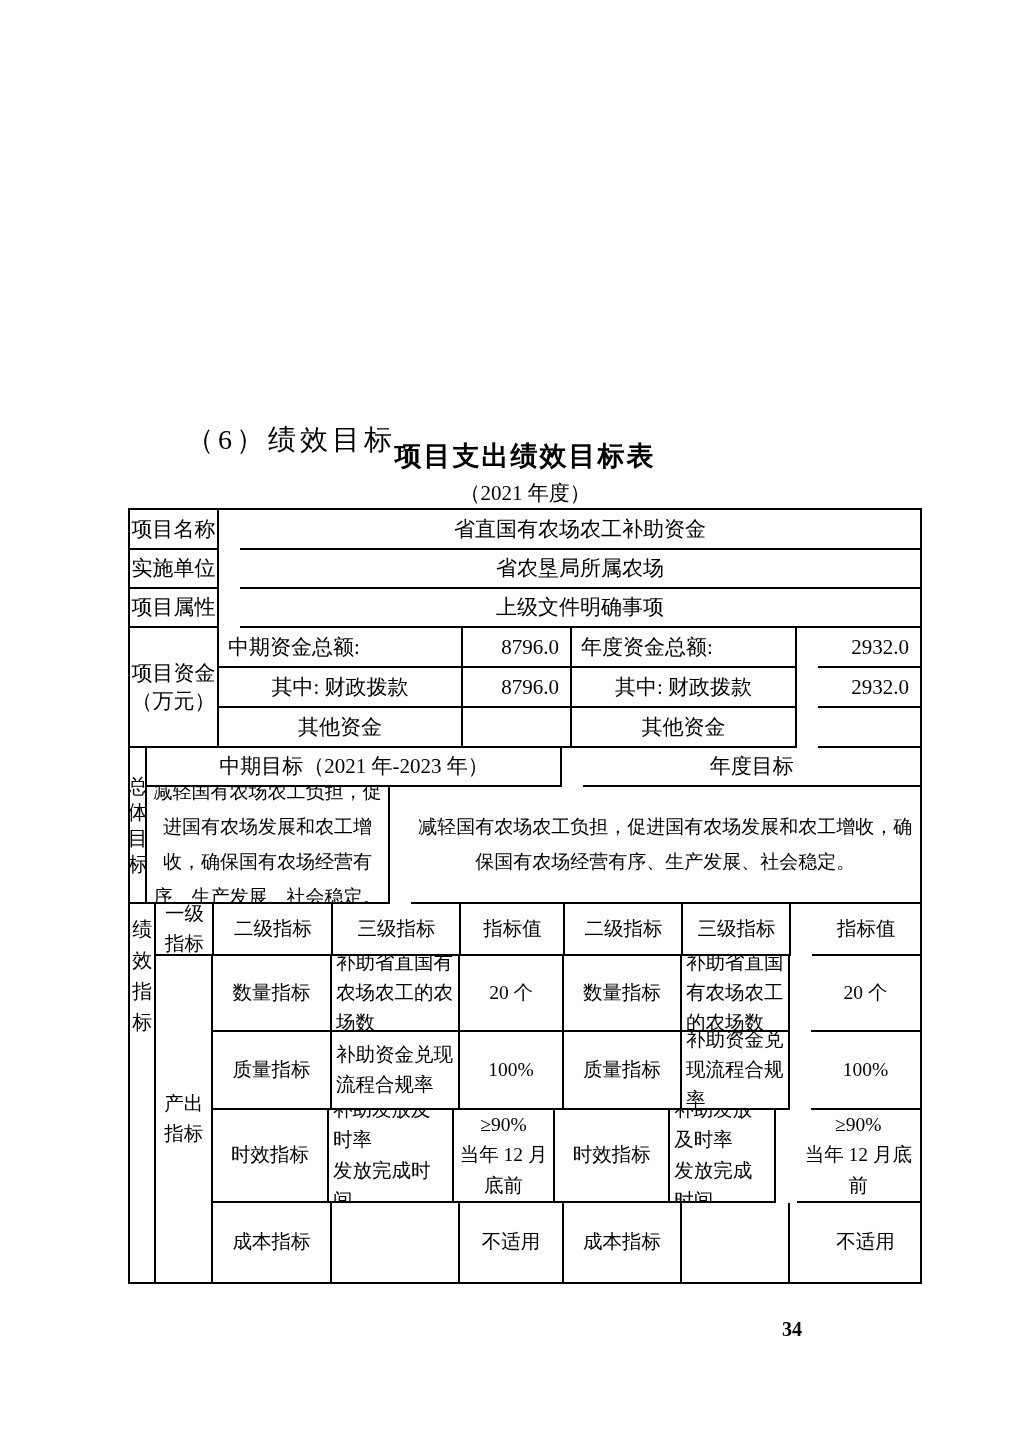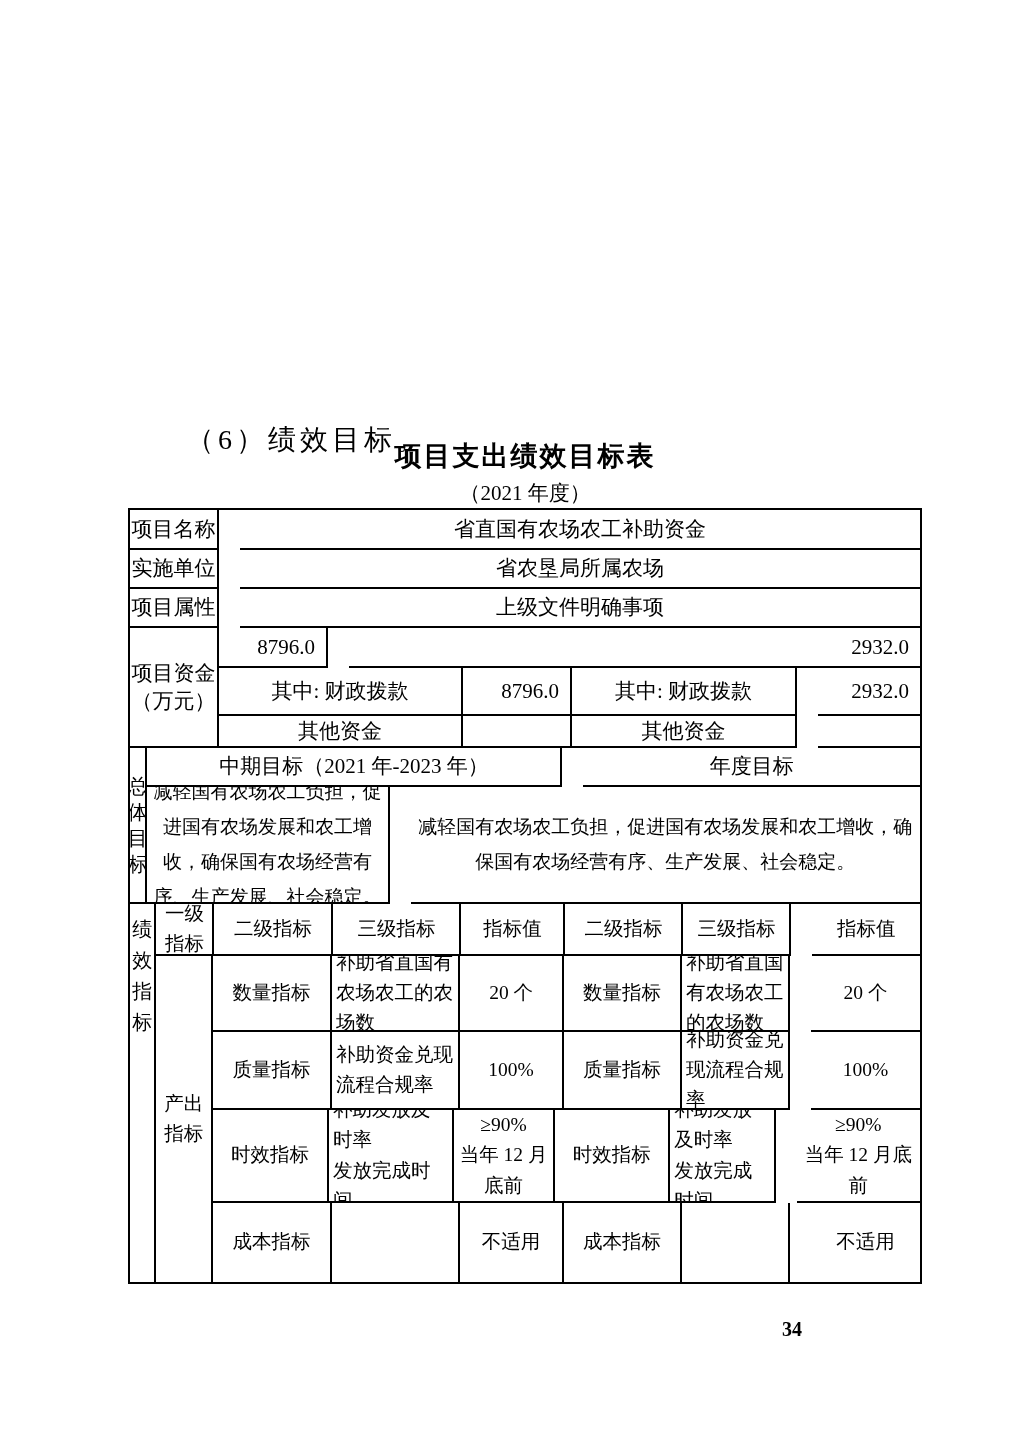--- a/index.html
+++ b/index.html
@@ -61,24 +61,26 @@
     <div class="row" style="height:39px">
       <div class="c" style="width:89px">项目属性</div>
       <div class="c nr grow">上级文件明确事项</div>
     </div>
 
     <div class="row" style="height:120px">
       <div class="c" style="width:89px">项目资金
 （万元）</div>
       <div class="col grow">
         <div class="row" style="height:40px">
+          <div class="c al" style="width:244px">中期资金总额:</div>
           <div class="c ar" style="width:109px">8796.0</div>
+          <div class="c al" style="width:225px">年度资金总额:</div>
           <div class="c ar nr grow">2932.0</div>
         </div>
-        <div class="row" style="height:48px">
+        <div class="row" style="height:40px">
           <div class="c" style="width:244px">其中: 财政拨款</div>
           <div class="c ar" style="width:109px">8796.0</div>
           <div class="c" style="width:225px">其中: 财政拨款</div>
           <div class="c ar nr grow">2932.0</div>
         </div>
         <div class="row grow">
           <div class="c" style="width:244px">其他资金</div>
           <div class="c ar" style="width:109px"></div>
           <div class="c" style="width:225px">其他资金</div>
           <div class="c ar nr grow"></div>

